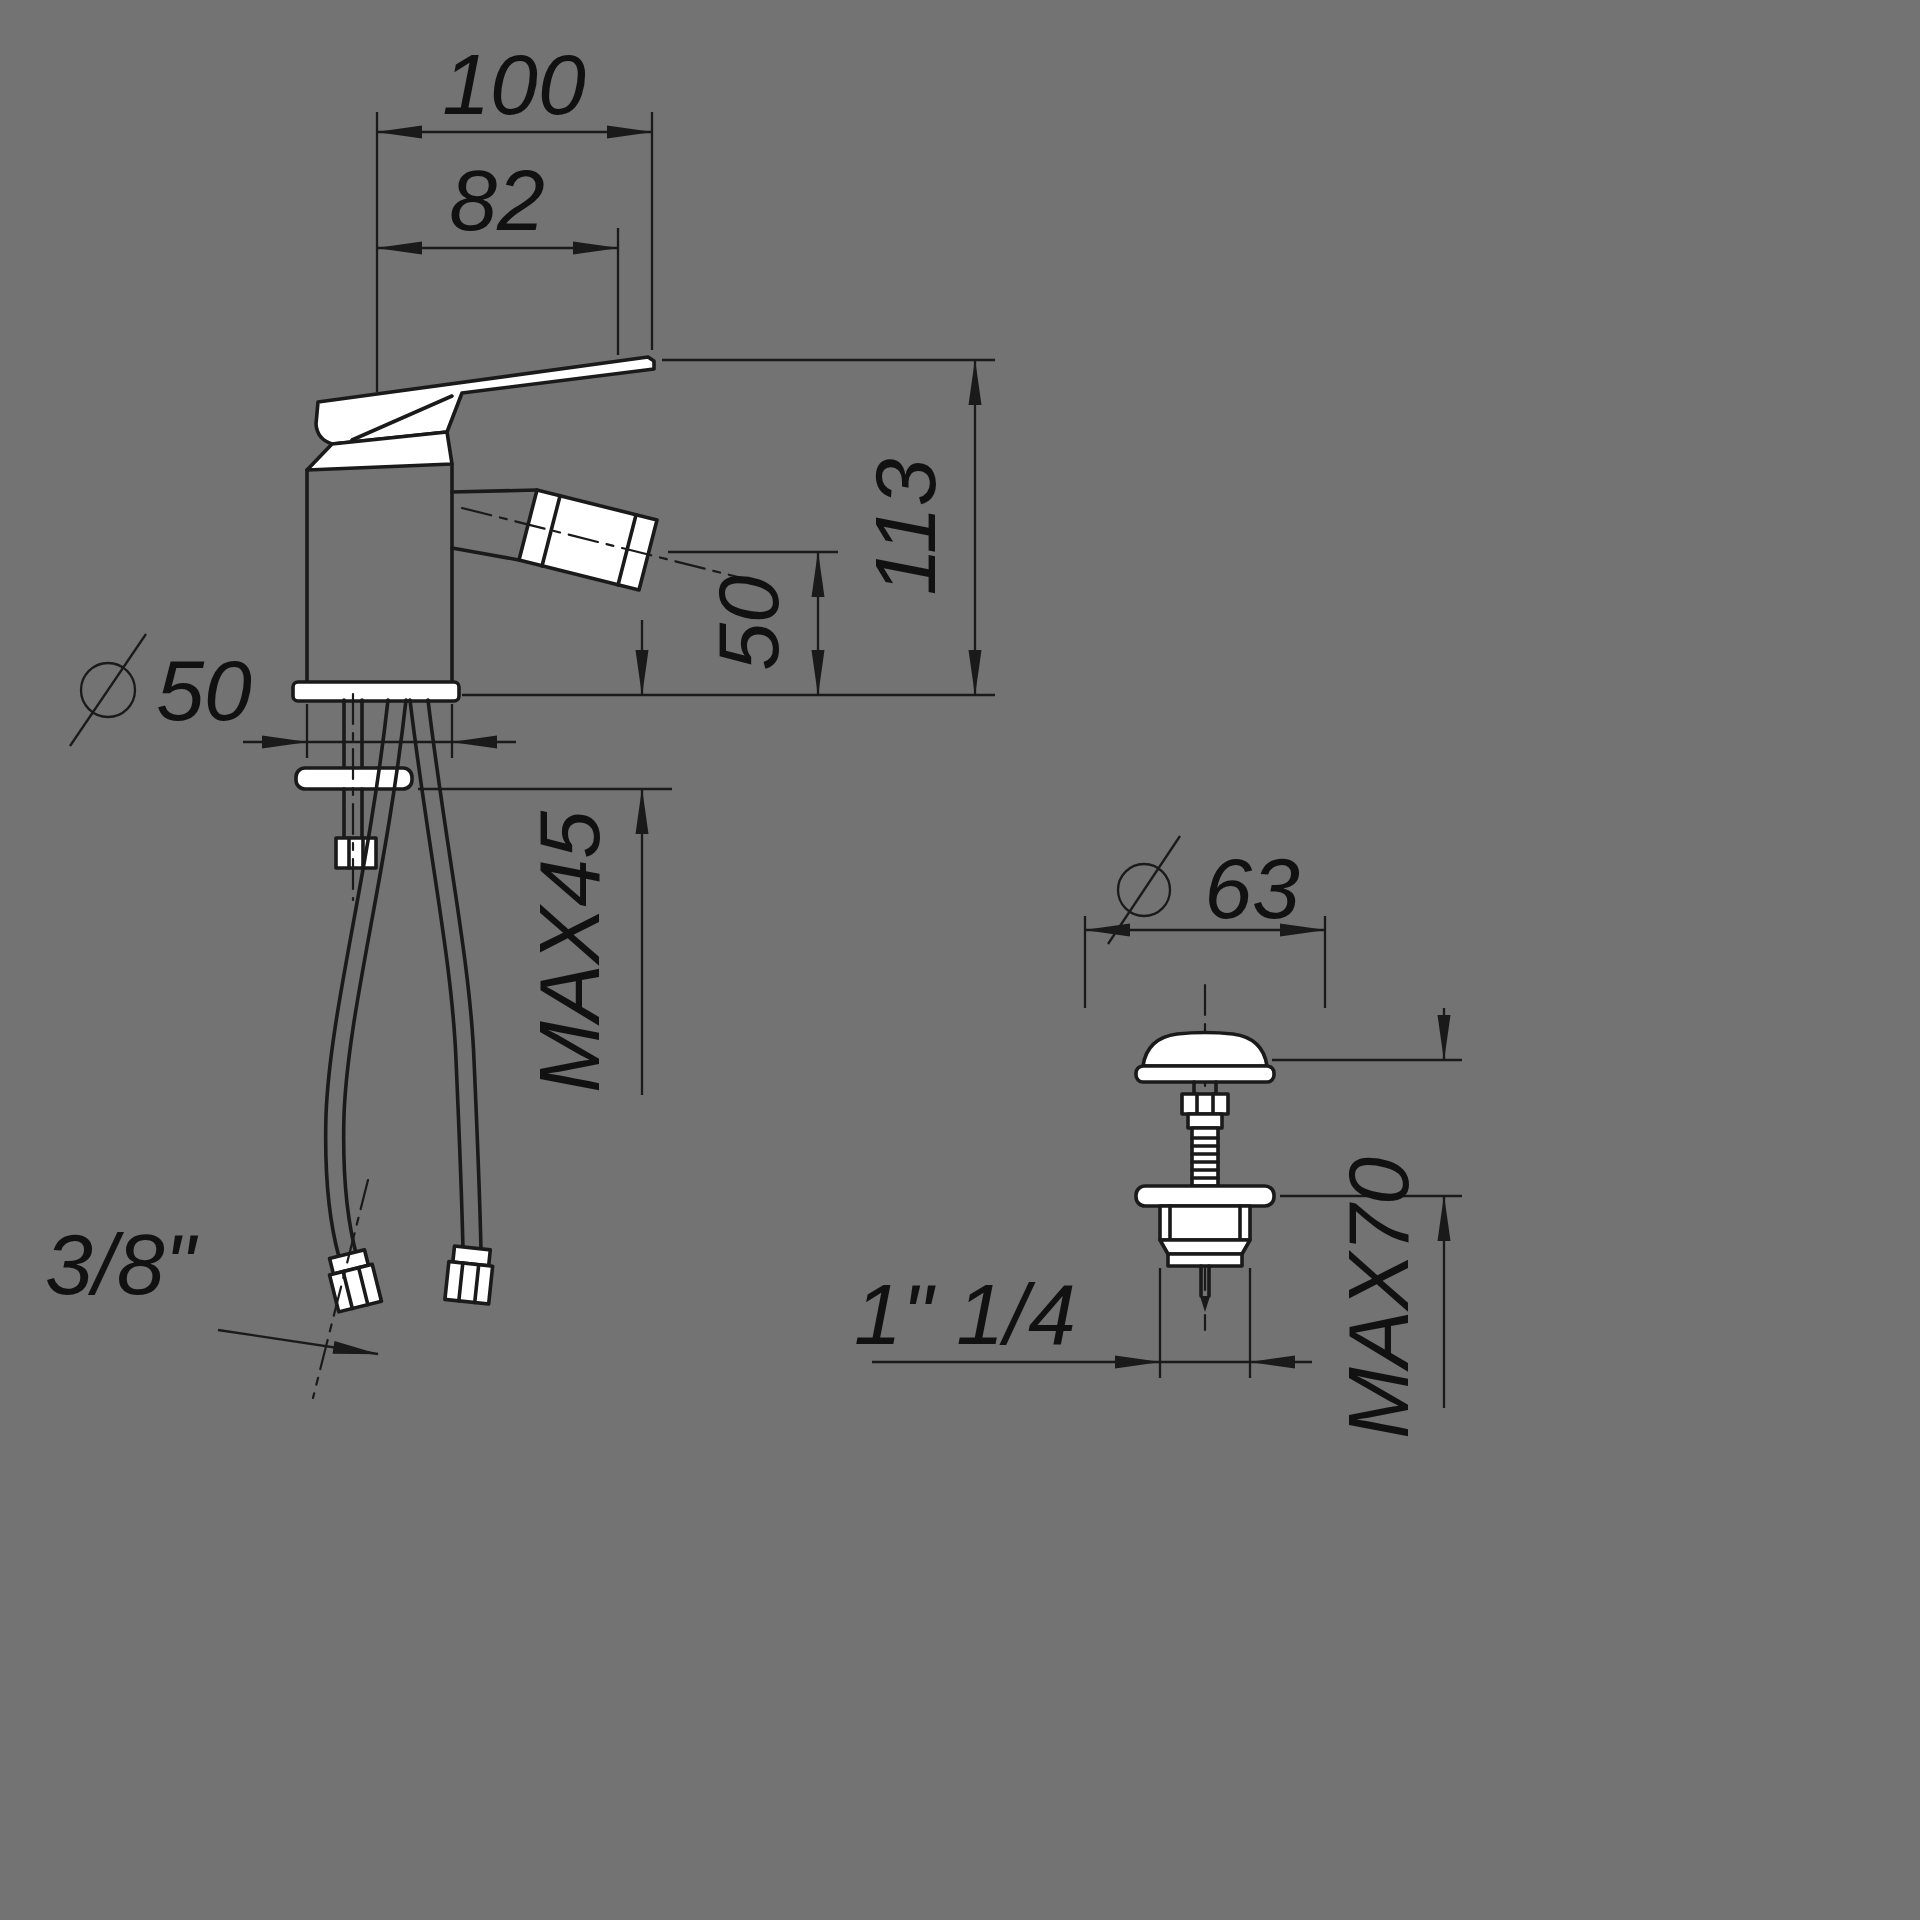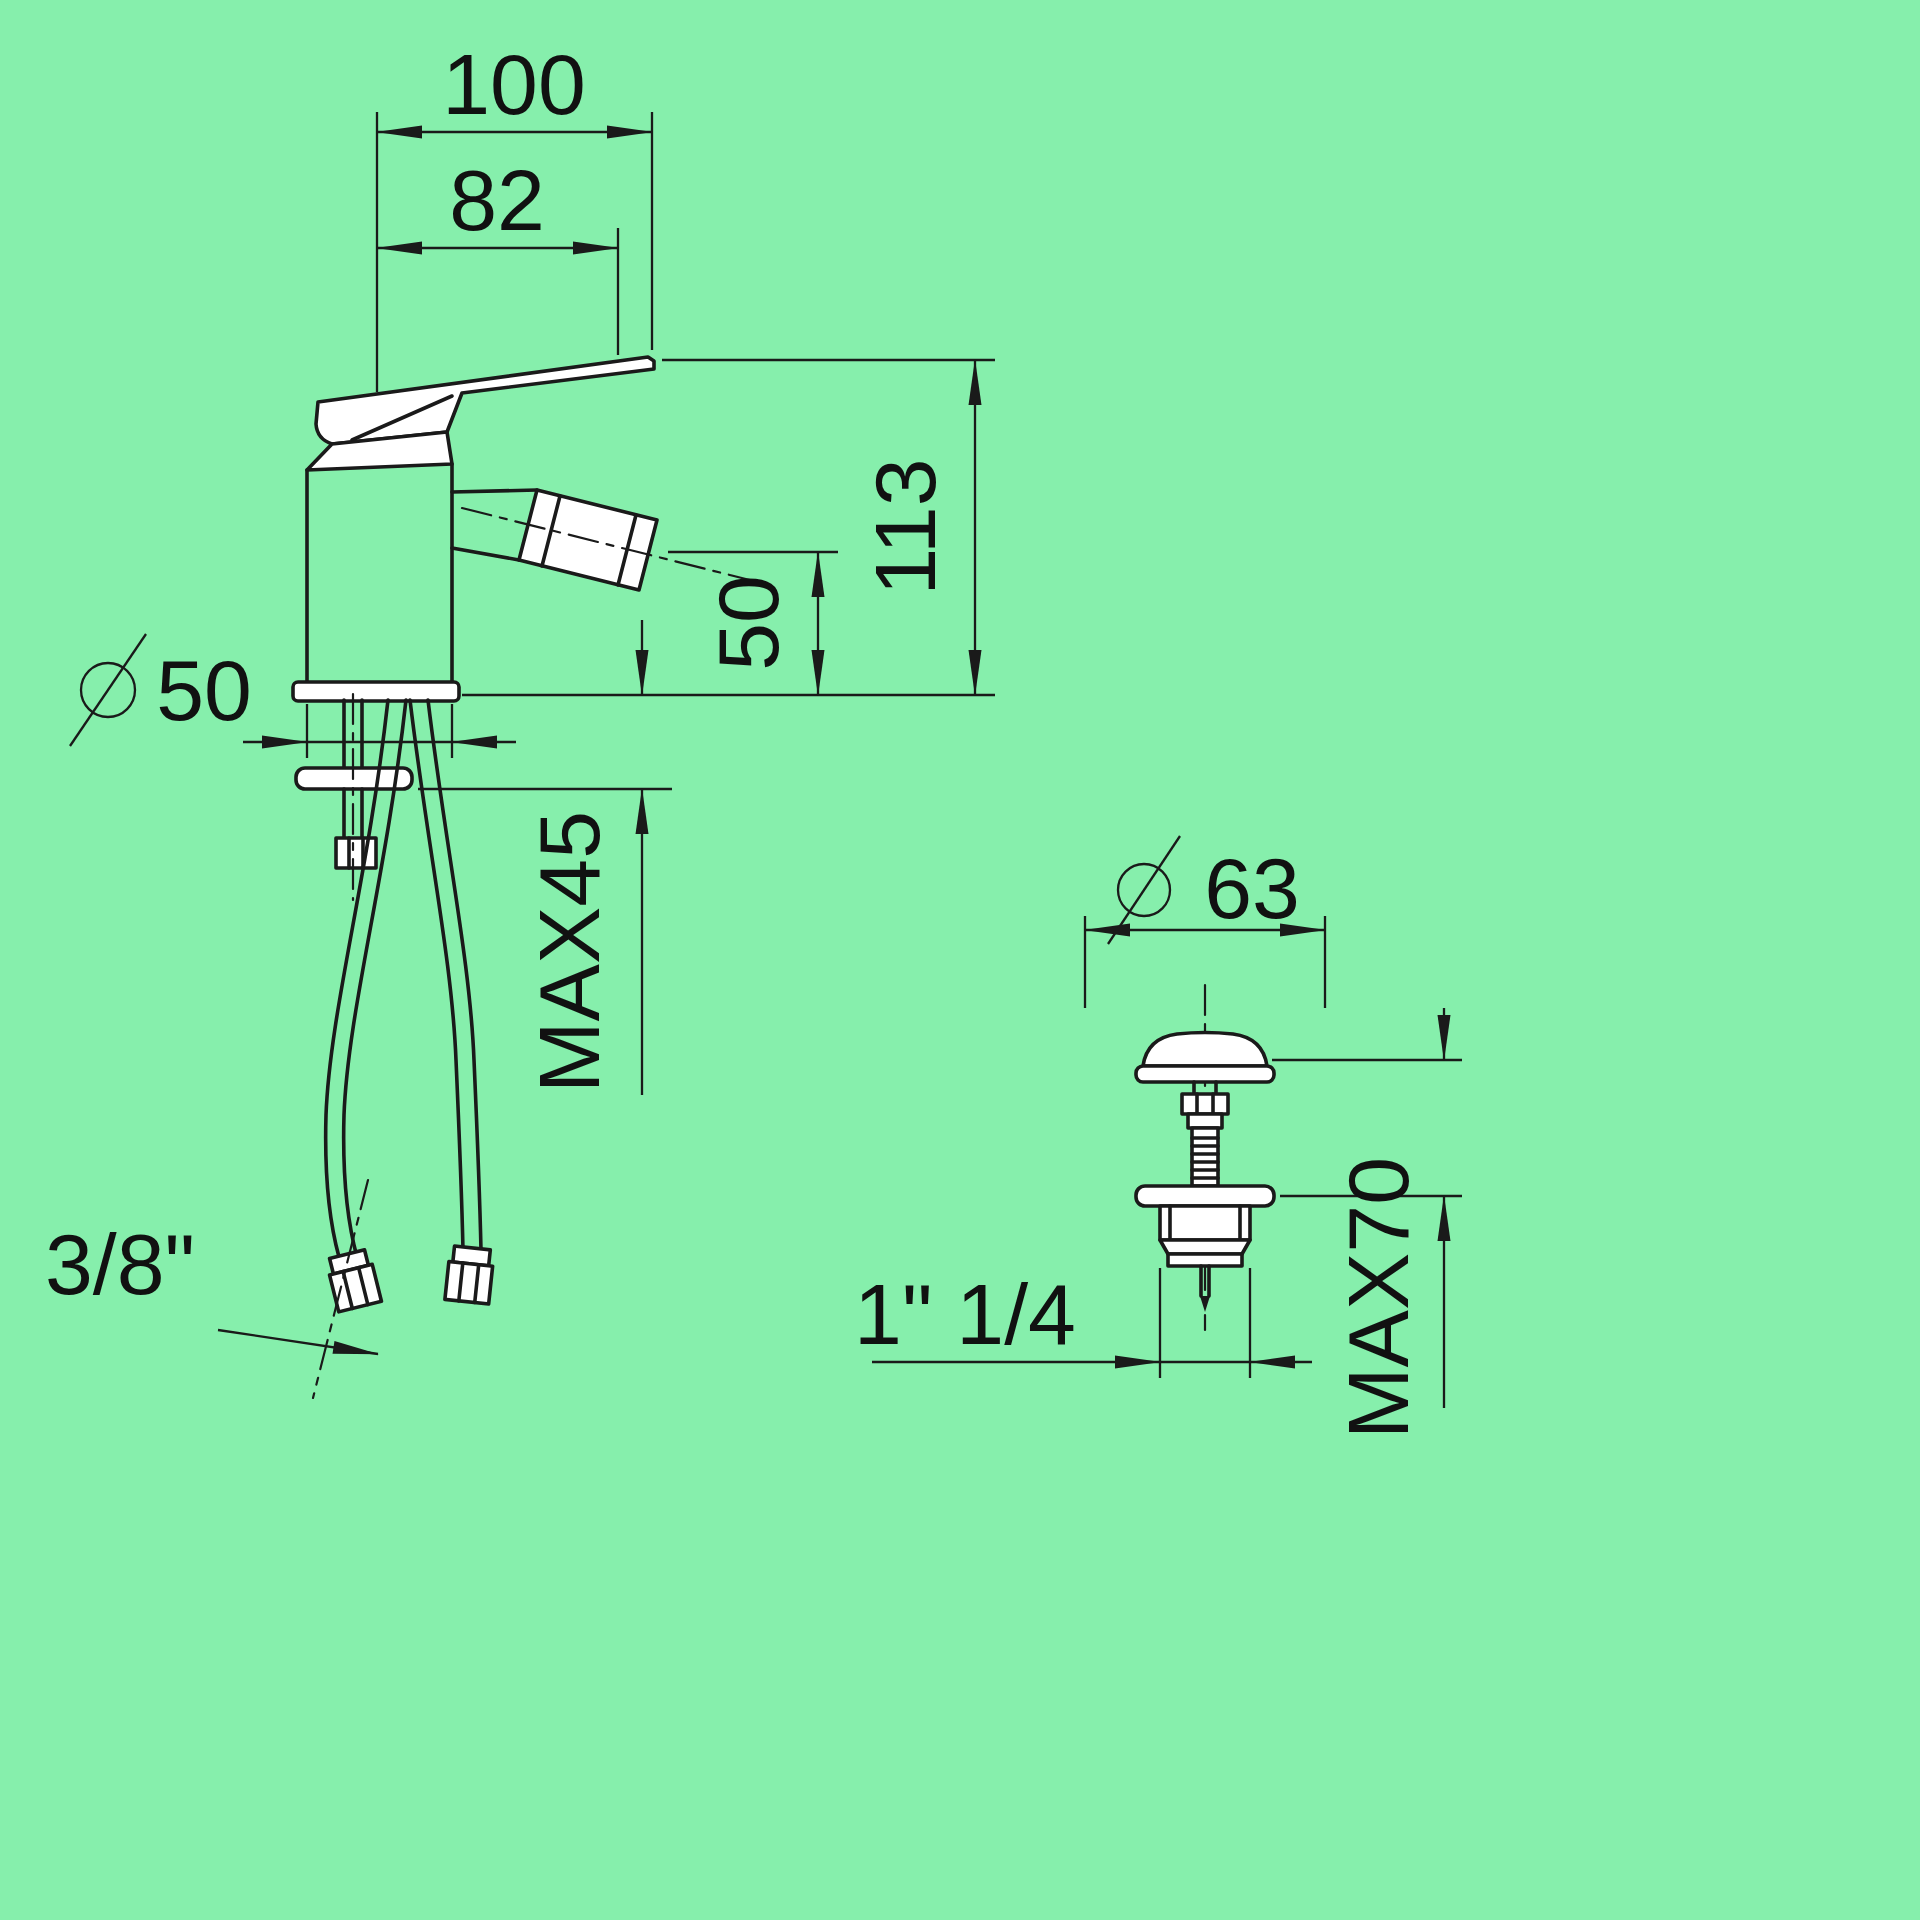--- a/index.html
+++ b/index.html
@@ -1,16 +1,16 @@
 <!DOCTYPE html>
 <html><head>
 <meta charset="utf-8">
 <style>
   html,body{margin:0;padding:0;background:#ffffff;}
-  .stage{width:1920px;height:1920px;background:#86efac;position:relative;overflow:hidden;}
+  .stage{width:1920px;height:1920px;background:#737373;position:relative;overflow:hidden;font-style:italic;}
   svg{display:block;}
   .outline{stroke:#1a1a1a;stroke-width:3.6;fill:none;stroke-linecap:round;stroke-linejoin:round;}
   .outline .solidfill{fill:#ffffff;}
   .thin{stroke:#1a1a1a;stroke-width:2.3;fill:none;stroke-linecap:butt;}
   .cline{stroke:#1a1a1a;stroke-width:2.2;fill:none;stroke-dasharray:30 9 7 9;}
   .dimtext{font-family:"Liberation Sans", sans-serif;font-size:86px;fill:#111111;stroke:none;}
   .darkfill{fill:#1a1a1a;stroke:none;}
 </style>
 </head>
 <body>

